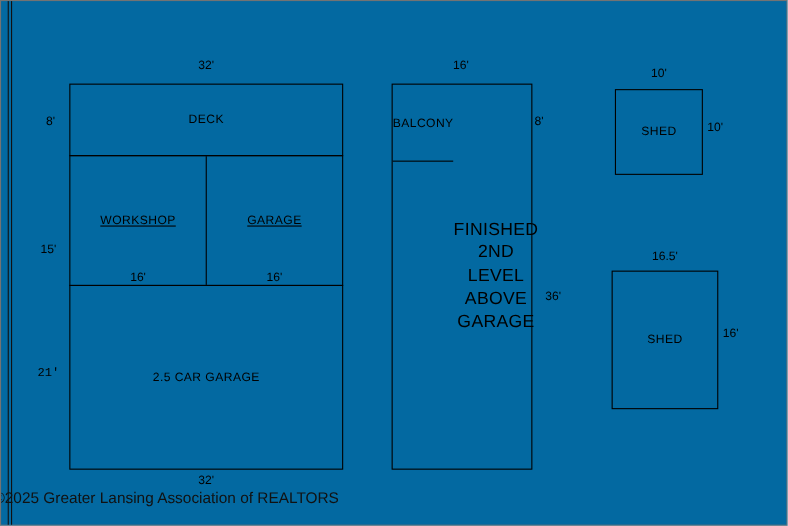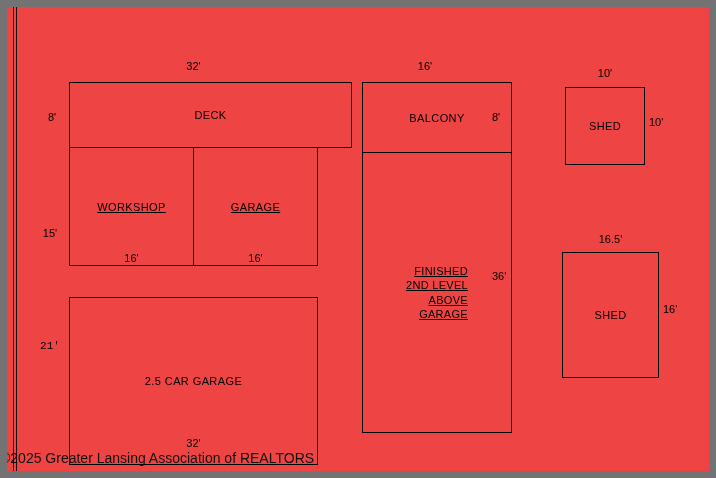--- a/index.html
+++ b/index.html
@@ -1,22 +1,22 @@
 <!DOCTYPE html>
 <html><head>
 <meta charset="utf-8">
 <style>
   * { margin: 0; padding: 0; box-sizing: border-box; }
   html, body { background: #ffffff; font-family: "Liberation Sans", sans-serif; }
   .canvas {
     position: relative;
     width: 716px;
     height: 478px;
-    background: #ef4444;
-    border: 7px solid #737373;
+    background: #0369a1;
+    border: 1px solid #737373;
     overflow: hidden;
   }
   .page-edge {
     position: absolute;
     left: 6px; top: 0; height: 478px; width: 4px;
     border-left: 1px solid #111;
     border-right: 1px solid #111;
   }
   .box {
     position: absolute;
@@ -31,43 +31,43 @@
     letter-spacing: 0.4px;
     text-align: center;
   }
   .dim {
     position: absolute;
     font-size: 11px;
     color: #000;
     text-align: center;
   }
   
-  .deck { left: 62px; top: 75px; width: 283px; height: 66px; }
+  .deck { left: 62px; top: 75px; width: 249px; height: 66px; }
   .ws-section { left: 62px; top: 140px; width: 249px; height: 119px; position: absolute; border: 1px solid #000; display: flex; }
   .ws-cell { flex: 1; position: relative; display: flex; align-items: center; justify-content: center; text-decoration: underline; }
   .ws-cell.first { border-right: 1px solid #000; }
   .cell-dim { position: absolute; bottom: 1px; left: 0; right: 0; font-size: 11px; text-align: center; color: #000; }
-  .garage { left: 62px; top: 258px; width: 249px; height: 168px; margin-top: 32px; }
+  .garage { left: 62px; top: 258px; width: 249px; height: 168px; }
   
-  .mid-building { position: absolute; left: 355px; top: 75px; width: 150px; height: 351px; border: 1px solid #000; display: flex; flex-direction: column; }
+  .mid-building { position: absolute; left: 355px; top: 75px; width: 128px; height: 351px; border: 1px solid #000; display: flex; flex-direction: row; }
   .balcony-cell { height: 70px; border-bottom: 1px solid #000; display: flex; align-items: center; justify-content: center; }
   .finished-cell { flex: 1; display: flex; align-items: center; justify-content: center; }
-  .finished-text { font-size: 11px; line-height: 1.3; text-align: right; white-space: pre-line; letter-spacing: 0.3px; text-decoration: underline; }
+  .finished-text { font-size: 16px; line-height: 1.3; text-align: center; white-space: pre-line; letter-spacing: 0.3px; }
   
   .shed-small { left: 558px; top: 80px; width: 80px; height: 78px; }
   .shed-large { left: 555px; top: 245px; width: 97px; height: 126px; }
   
   .d-deck-w   { left: 62px;  top: 53px;  width: 249px; }
   .d-deck-h   { left: 34px;  top: 104px; width: 22px; }
   .d-ws-h     { left: 32px;  top: 193px; width: 22px; margin-top: 27px; }
   .d-gar-h    { left: 32px;  top: 333px; width: 22px; font-family: Liberation Mono, monospace; }
   .d-gar-w    { left: 62px;  top: 430px; width: 249px; }
   .d-bal-w    { left: 355px; top: 53px;  width: 126px; }
   .d-bal-h    { left: 485px; top: 104px; width: 24px; text-align: left; }
-  .d-fin-h    { left: 485px; top: 263px; width: 24px; text-align: left; }
+  .d-fin-h    { left: 485px; top: 263px; width: 24px; text-align: right; }
   .d-sh1-w    { left: 558px; top: 60px;  width: 80px; }
   .d-sh1-h    { left: 642px; top: 109px; width: 26px; text-align: left; }
   .d-sh2-w    { left: 555px; top: 226px; width: 97px; }
   .d-sh2-h    { left: 656px; top: 296px; width: 26px; text-align: left; }
   .copyright {
     position: absolute;
     left: -7px;
     top: 443px;
     font-size: 14px;
     color: #111;

